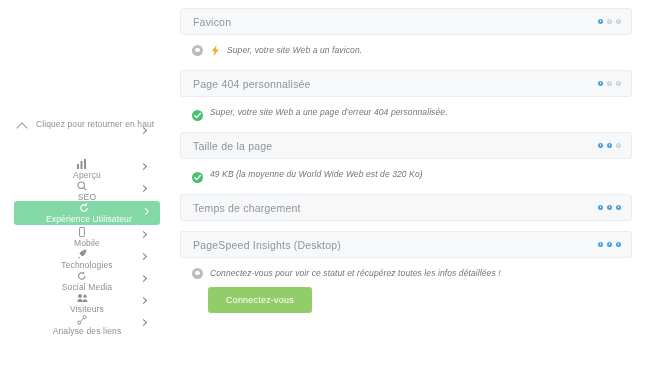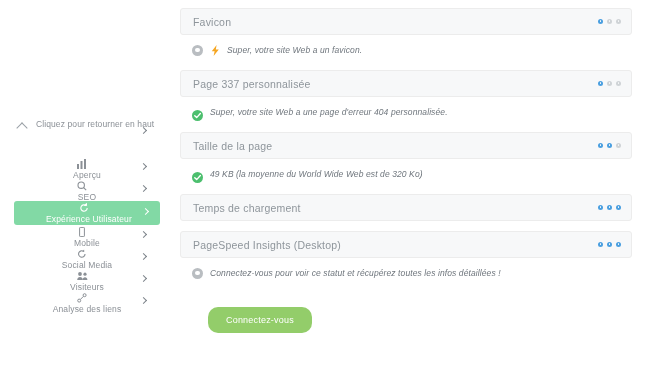--- a/index.html
+++ b/index.html
@@ -178,25 +178,25 @@
   }
   .favicon-img {
     width: 11px; height: 11px;
     flex: 0 0 11px;
     margin-right: 6px;
     display: flex; align-items: center; justify-content: center;
   }
 
   .btn-login {
     display: inline-block;
-    margin: 24px 0 0 28px;
+    margin: 4px 0 0 28px;
     background: #93cd6a;
     color: #ffffff;
     border: none;
-    border-radius: 10px;
+    border-radius: 3px;
     font-family: "Liberation Sans", sans-serif;
     font-size: 9px;
     letter-spacing: .2px;
     padding: 8px 18px;
     cursor: pointer;
   }
 </style>
 </head>
 <body>
 
@@ -259,20 +259,32 @@
         <svg width="10" height="10" viewBox="0 0 10 10">
             <rect x="2.6" y="0.4" width="4.8" height="9.2" rx="0.7" fill="none" stroke="#8b9096" stroke-width="1"></rect>
           </svg>
       </span>
       <span class="lbl">Mobile</span>
       <span class="chev">
           <i></i>
         </span>
     </div>
 
+    <div class="nav-item">
+      <span class="ico">
+        <svg width="10" height="10" viewBox="0 0 10 10">
+            <path d="M9.5 0.4C6.5 0.7 3.8 2.2 2.4 4.6l2.9 2.9C7.7 6.1 9.2 3.4 9.5 0.4Z" fill="#8b9096"></path>
+            <path d="M0.6 9.4 2.2 7.8l0.9 0.9z" fill="#8b9096"></path>
+          </svg>
+      </span>
+      <span class="lbl">Technologies</span>
+      <span class="chev">
+          <i></i>
+        </span>
+    </div>
 
     <div class="nav-item">
       <span class="ico">
         <svg width="10" height="10" viewBox="0 0 10 10">
             <path d="M8 5a3.2 3.2 0 1 1-1.2-2.5" fill="none" stroke="#8b9096" stroke-width="1.1"></path>
             <path d="M7.1 0.6 L7.3 2.7 L5.2 2.6 Z" fill="#8b9096"></path>
           </svg>
       </span>
       <span class="lbl">Social Media</span>
       <span class="chev">
@@ -327,21 +339,21 @@
           <svg width="11" height="11" viewBox="0 0 11 11">
               <path d="M6.6 0 L1.8 6.2 L4.6 6.2 L3.6 11 L8.8 4.4 L5.8 4.4 Z" fill="#f5a623"></path>
             </svg>
         </span>
         <span class="status-text">Super, votre site Web a un favicon.</span>
       </div>
     </section>
 
     <section class="card">
       <div class="card-head">
-        <span class="card-title">Page 337 personnalisée</span>
+        <span class="card-title">Page 404 personnalisée</span>
         <span class="dots">
           <span class="dot on"></span>
           <span class="dot"></span>
           <span class="dot"></span>
         </span>
       </div>
       <div class="card-body">
         <span class="ico-check">
           <svg width="11" height="11" viewBox="0 0 12 12">
               <circle cx="6" cy="6" r="6" fill="#4cbf6e"></circle>

